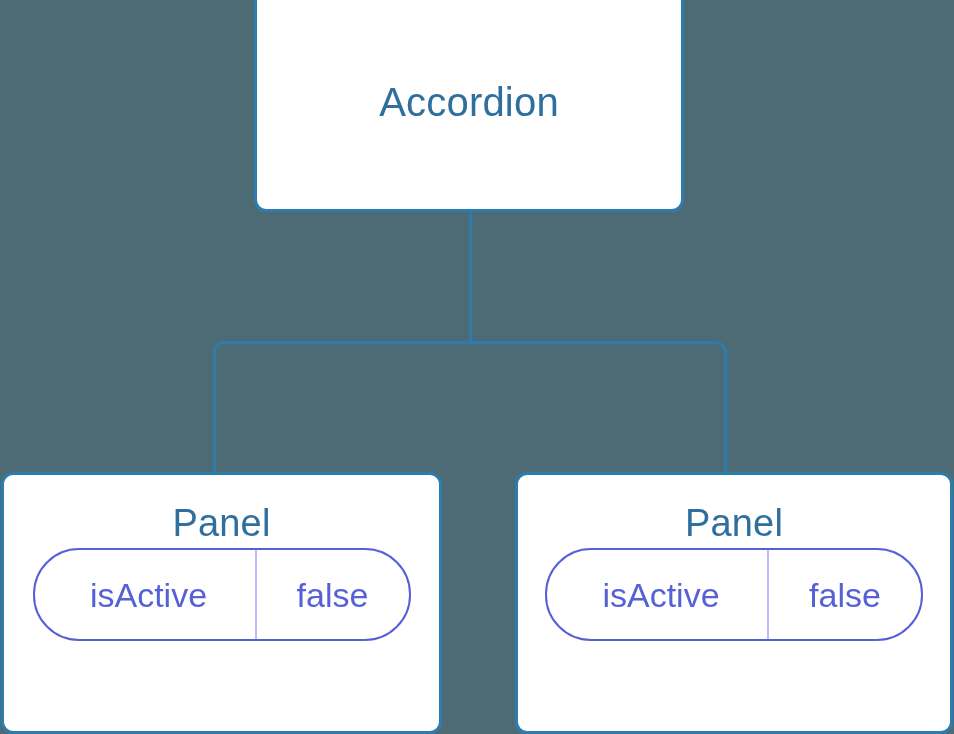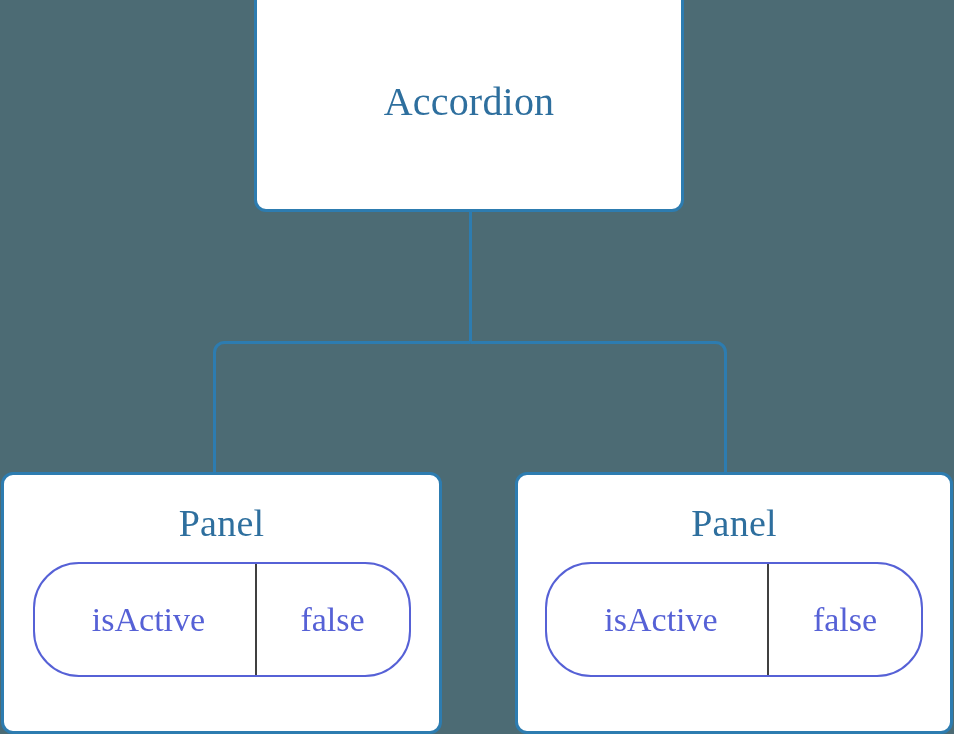--- a/index.html
+++ b/index.html
@@ -14,21 +14,20 @@
     background: #4c6b74;
     font-family: "Liberation Sans", sans-serif;
     -webkit-font-smoothing: antialiased;
   }
 
   #diagram-root {
     position: relative;
     width: 954px;
     height: 734px;
     background: #4c6b74;
-    font-family: Liberation Serif, serif;
   }
 
   
   #connector-layer {
     position: absolute;
     left: 0;
     top: 0;
     width: 954px;
     height: 734px;
     pointer-events: none;
@@ -85,22 +84,22 @@
   .node-child-left .node-title,
   .node-child-right .node-title {
     margin-top: 29px;
   }
 
   
   .attr-pill {
     box-sizing: border-box;
     display: flex;
     align-items: stretch;
-    margin-top: 20px;
-    height: 115px;
+    margin-top: 6px;
+    height: 93px;
     border: 2px solid #5661d6;
     border-radius: 46px;
     background: #ffffff;
     overflow: hidden;
   }
 
   .attr-key,
   .attr-value {
     display: flex;
     align-items: center;
@@ -112,21 +111,21 @@
     white-space: nowrap;
   }
 
   .attr-key {
     width: 212px;
     padding-left: 8px;
   }
 
   .attr-value {
     width: 152px;
-    border-left: 2px solid #404040;
+    border-left: 2px solid #c4b5fd;
   }
 </style>
 </head>
 <body>
 
 <div id="diagram-root">
 
   <svg id="connector-layer" width="954" height="734" viewBox="0 0 954 734" fill="none" xmlns="http://www.w3.org/2000/svg">
 
     <path d="M470.5 211 L470.5 342.5" stroke="#2d7cb0" stroke-width="3" stroke-linecap="butt"></path>

